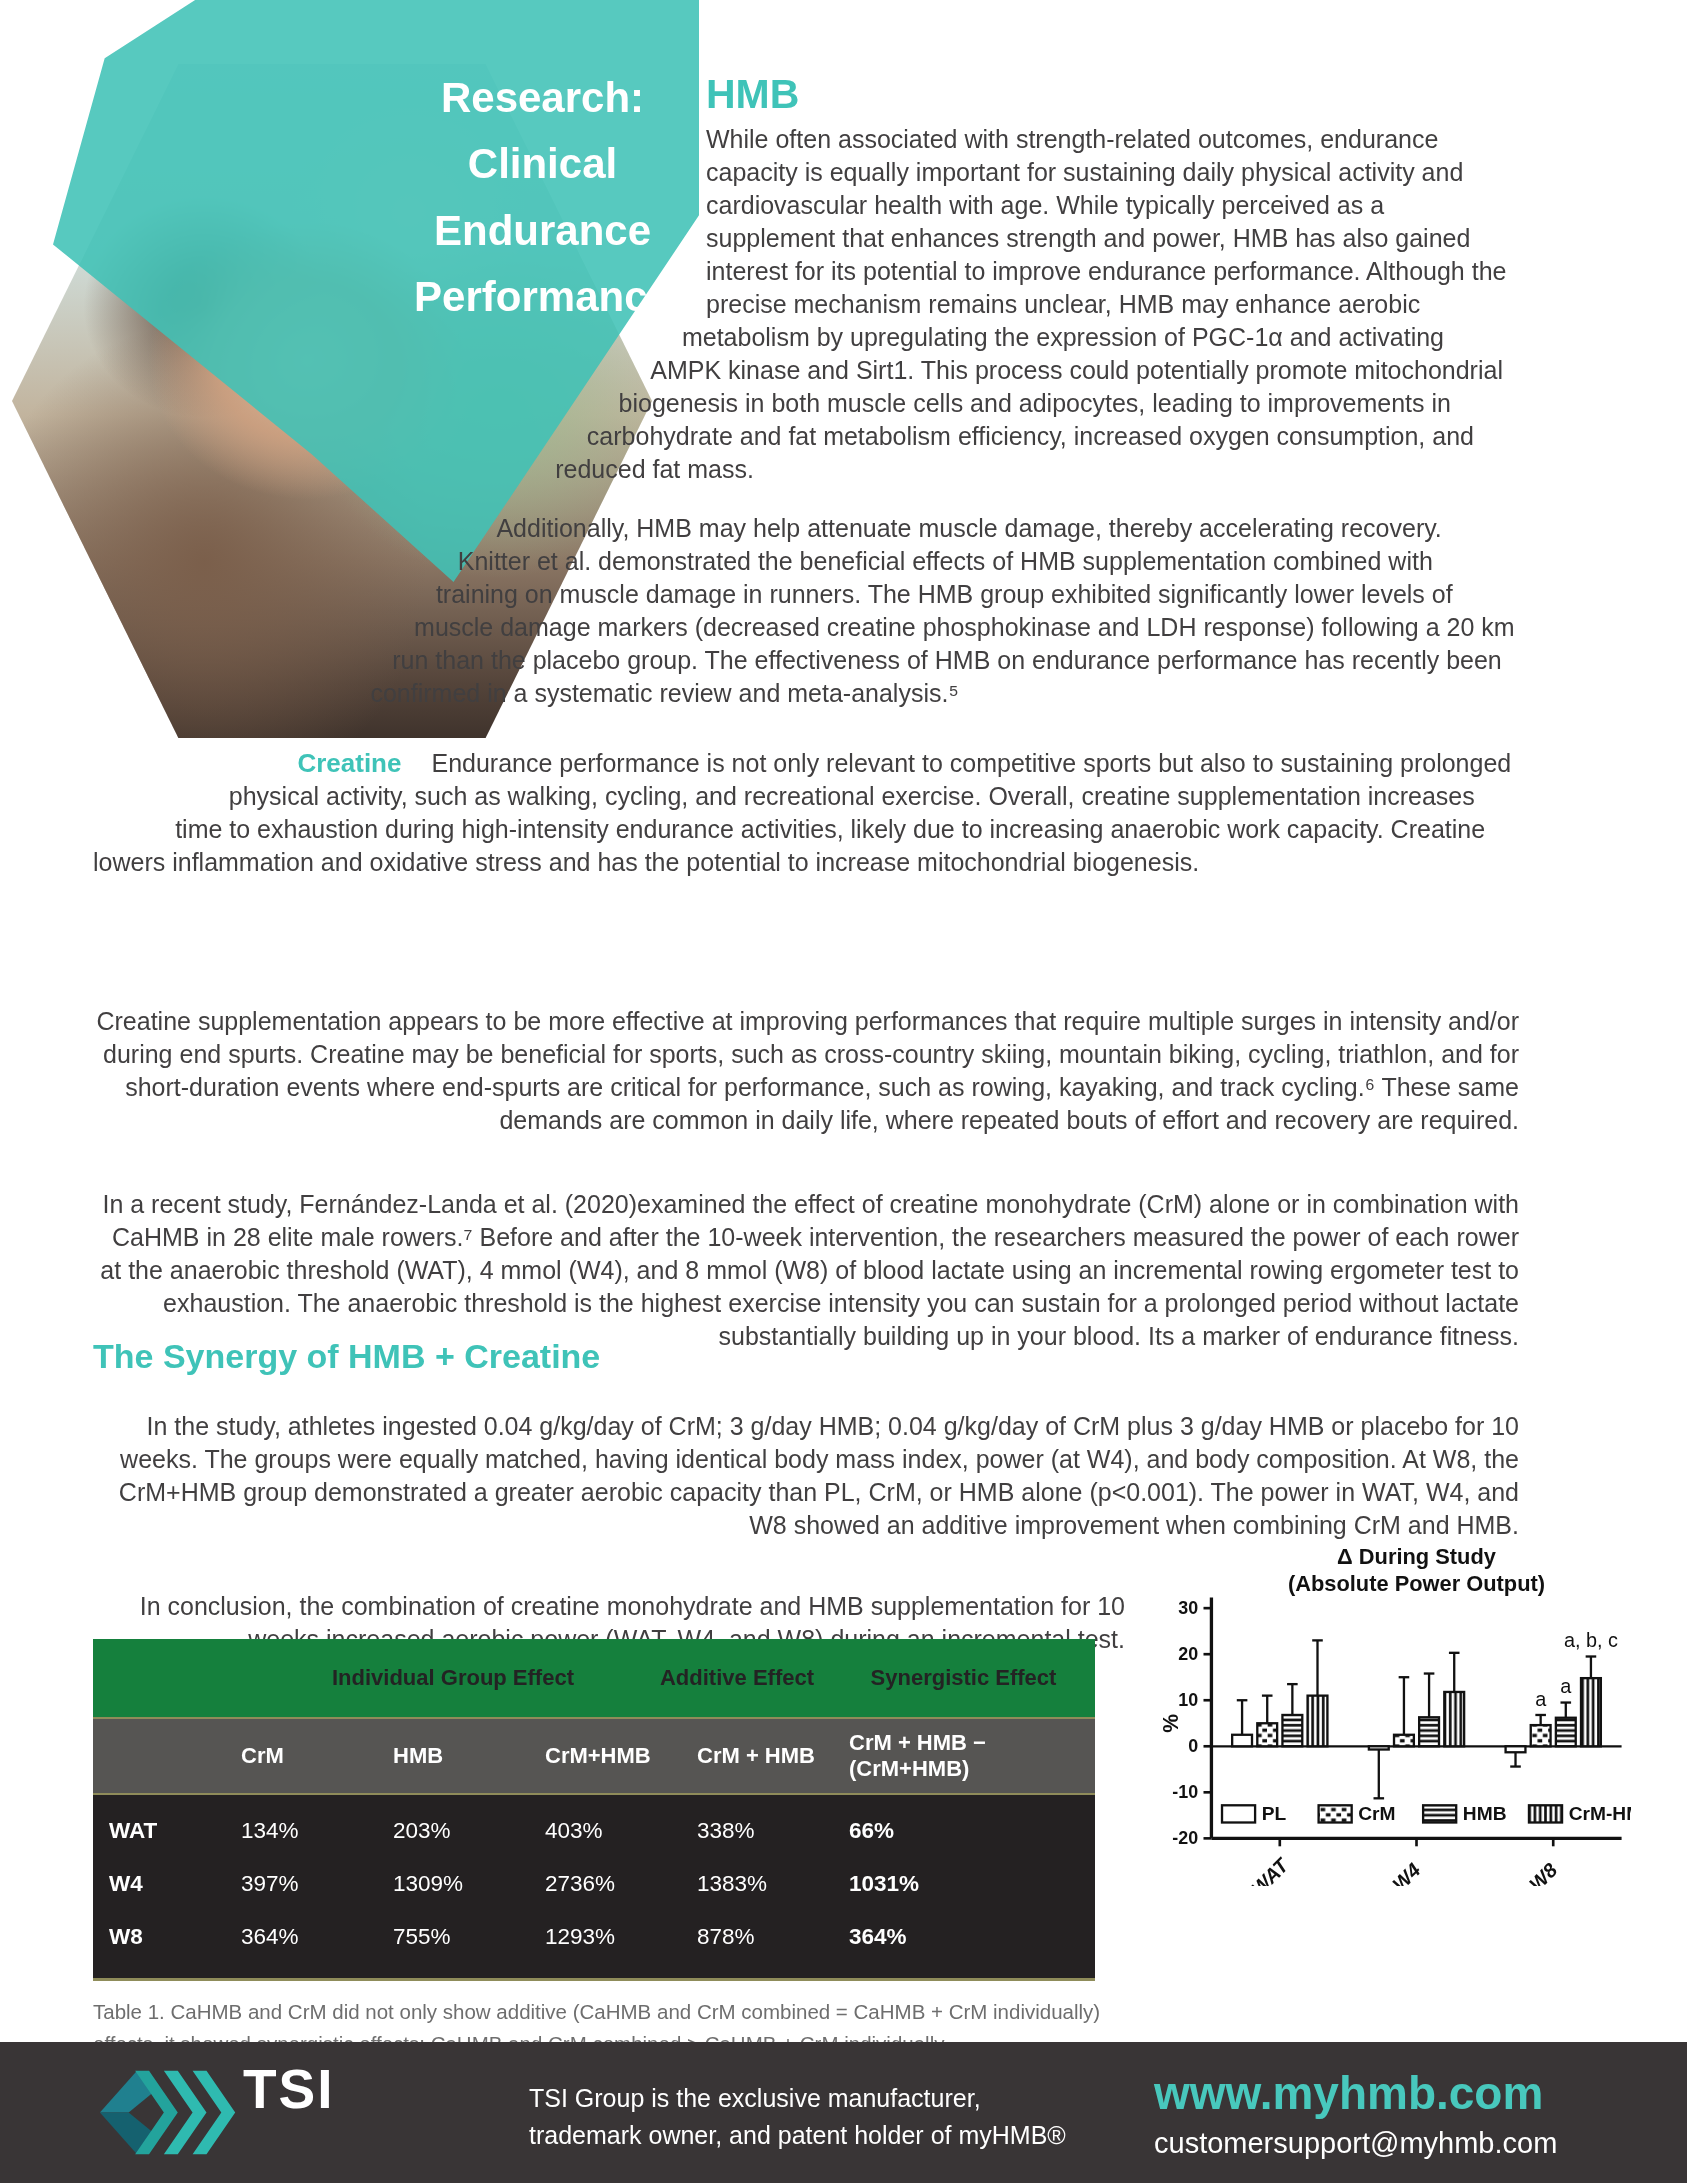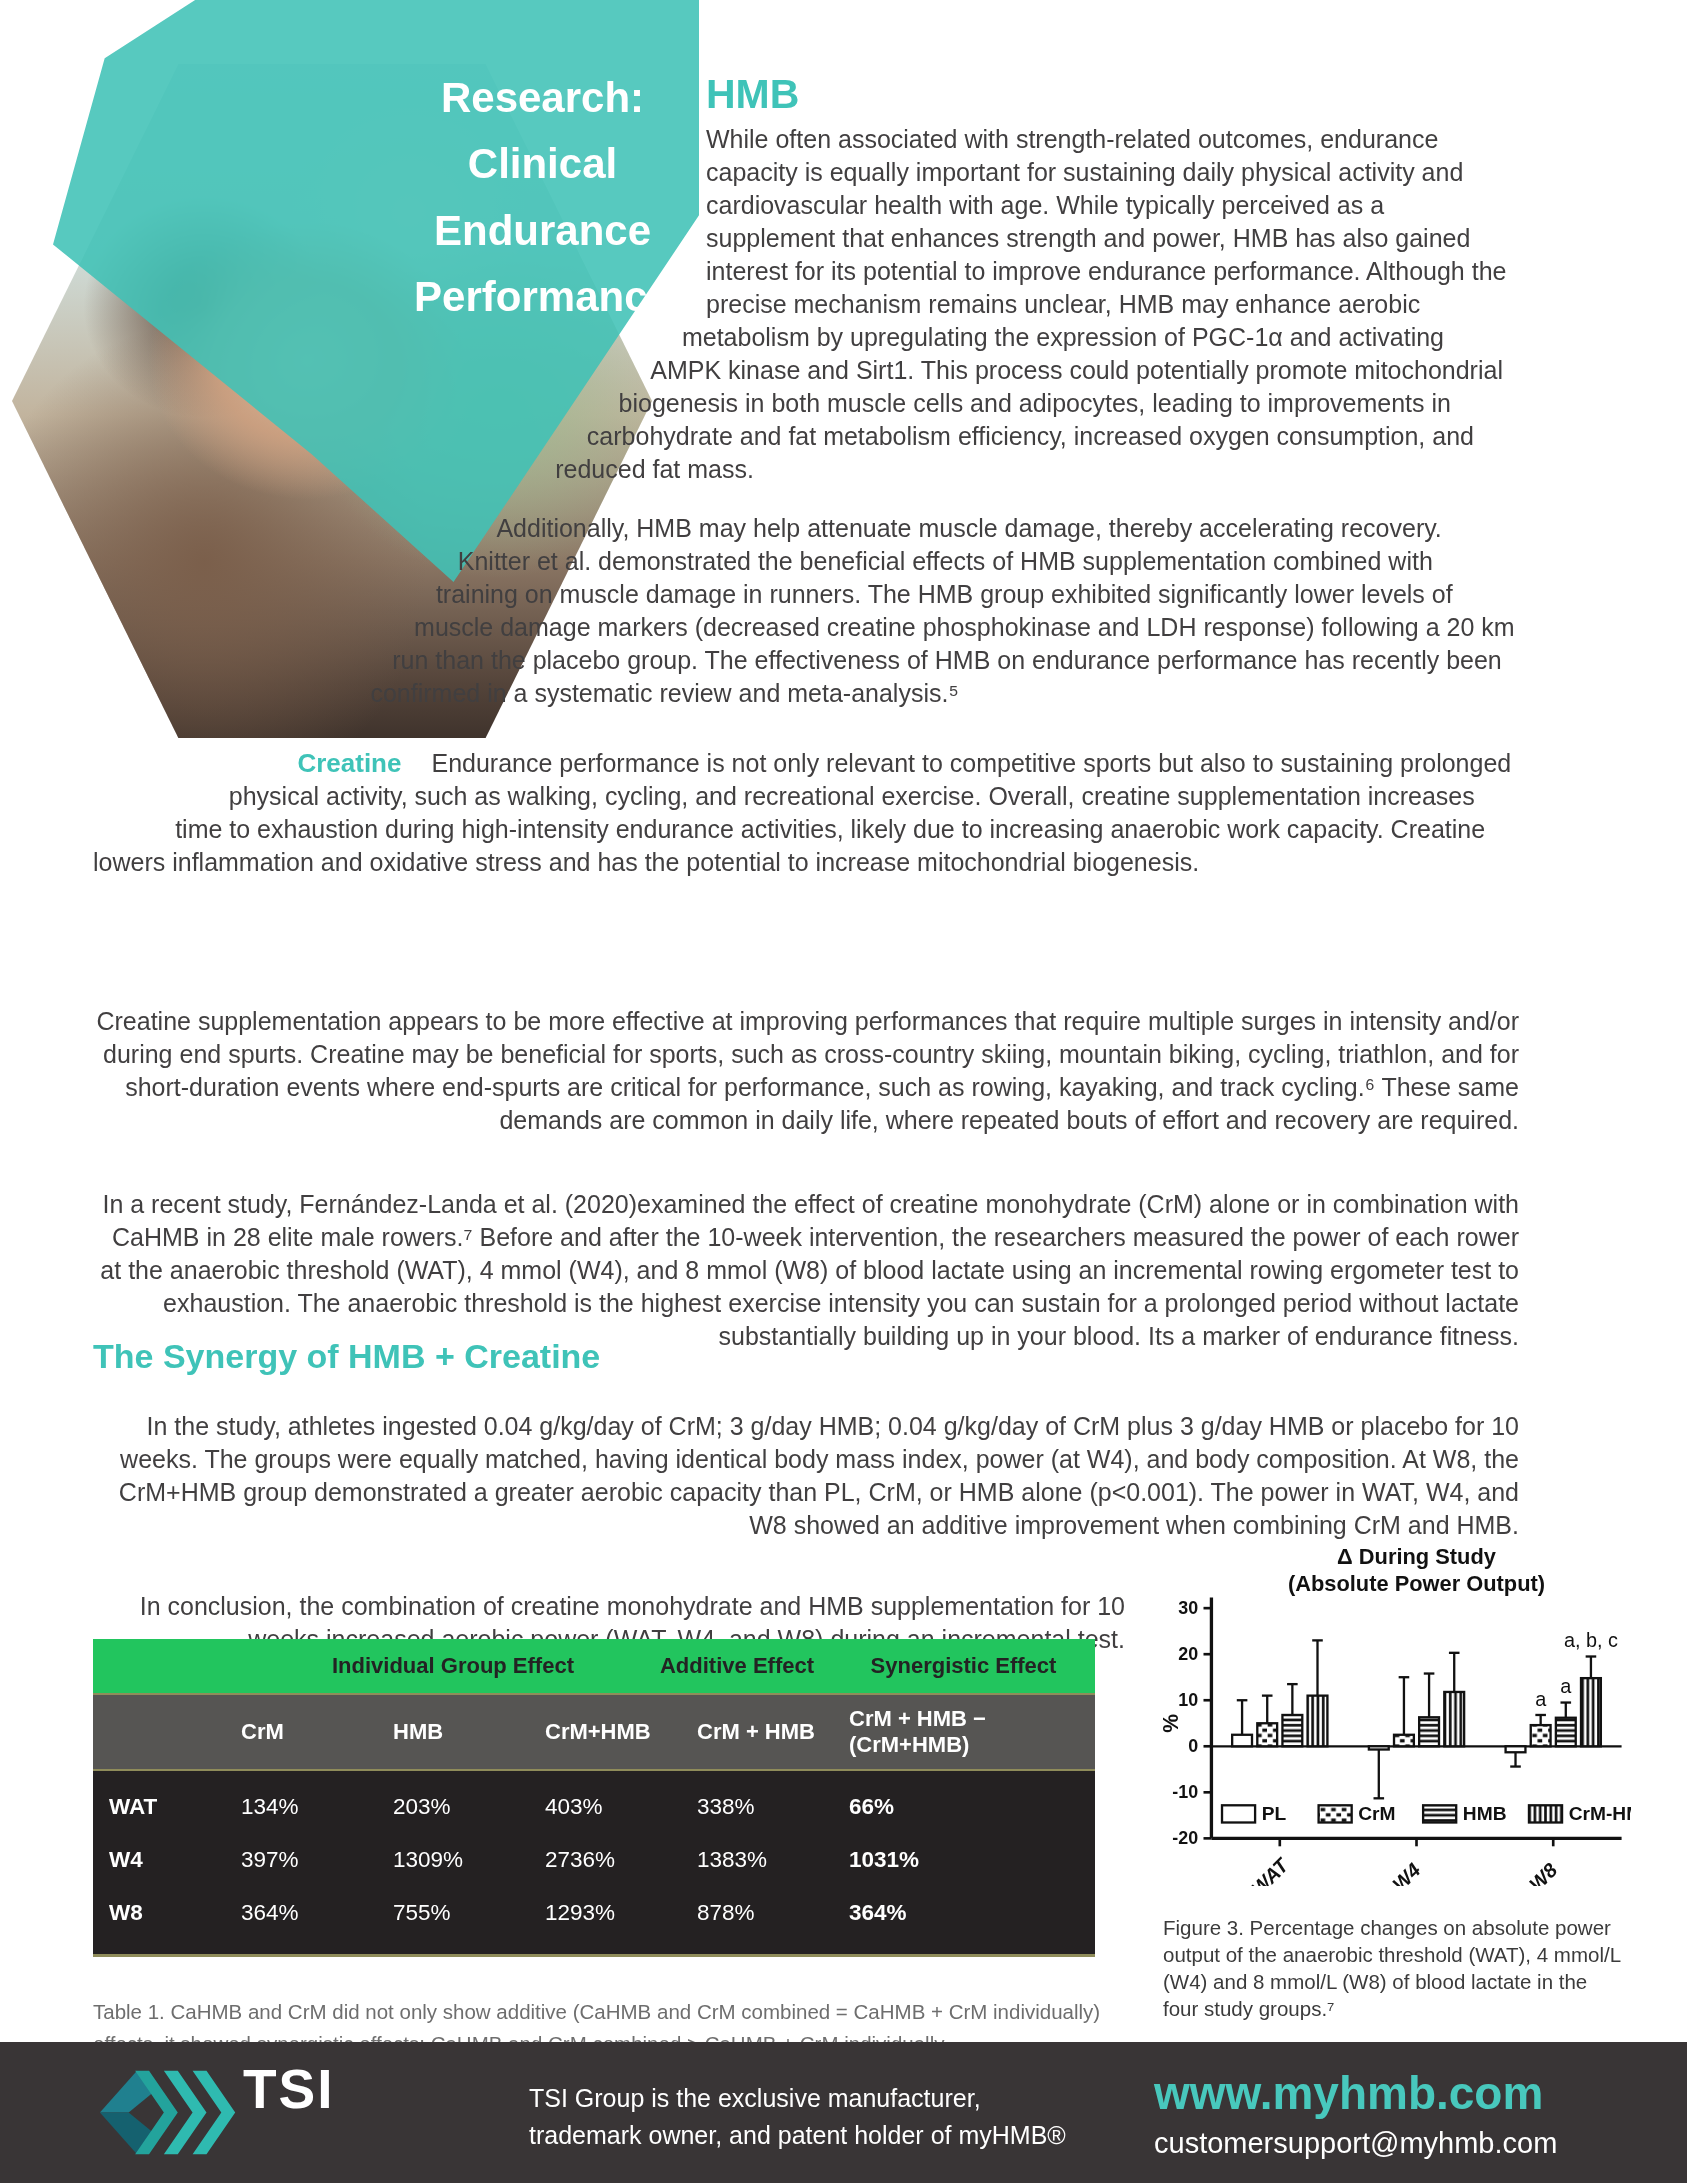--- a/index.html
+++ b/index.html
@@ -40,21 +40,21 @@
   .fixed-p{position:absolute;left:93px;width:1426px;font-size:25px;line-height:33px;color:#413f40;text-align:right;}
   .p4{top:980px;}
   .p5{top:1163px;}
   .syn-h{position:absolute;left:93px;top:1338px;font-size:34px;margin:0;line-height:1.1;}
   .p6{top:1385px;}
   .p7{top:1565px;width:1032px;}
 
   
   .tbl{position:absolute;left:93px;top:1639px;width:1002px;}
   .t-grid{display:grid;grid-template-columns:132px 152px 152px 152px 152px 261px;align-items:center;}
-  .t-head1{height:54px;background:#22c55e;color:#232323;font-weight:bold;font-size:22px;}
+  .t-head1{height:78px;background:#15803d;color:#232323;font-weight:bold;font-size:22px;}
   .t-head1 .ige{grid-column:2/5;text-align:center;}
   .t-head1 .add{grid-column:5;text-align:center;margin-left:-40px;}
   .t-head1 .syn{grid-column:6;text-align:center;}
   .t-head2{height:74px;background:#565553;color:#ffffff;font-weight:bold;font-size:22px;
     border-top:2.6px solid #8f8c5a;border-bottom:2.6px solid #8f8c5a;}
   .t-head2 span{padding-left:16px;}
   .t-head2 .two-line{white-space:pre-line;line-height:1.2;}
   .t-body{background:#242122;color:#ffffff;font-size:22.5px;border-bottom:3.3px solid #8f8c5a;padding:9.3px 0 14.6px 0;}
   .t-row{height:53px;}
   .t-row span{padding-left:16px;}
@@ -234,21 +234,20 @@
         <rect x="92" y="398" width="50" height="26" fill="#ffffff" stroke="#111" stroke-width="3.5"></rect>
         <text x="152" y="420" font-size="29" font-weight="bold" fill="#111">PL</text>
         <rect x="238" y="398" width="50" height="26" fill="url(#p-checker)" stroke="#111" stroke-width="3.5"></rect>
         <text x="298" y="420" font-size="29" font-weight="bold" fill="#111">CrM</text>
         <rect x="396" y="398" width="50" height="26" fill="url(#p-hstripe)" stroke="#111" stroke-width="3.5"></rect>
         <text x="456" y="420" font-size="29" font-weight="bold" fill="#111">HMB</text>
         <rect x="556" y="398" width="50" height="26" fill="url(#p-vstripe)" stroke="#111" stroke-width="3.5"></rect>
         <text x="616" y="420" font-size="29" font-weight="bold" fill="#111">CrM-HMB</text>
       </svg>
   </div>
-  <p class="fig-cap">Figure 3. Percentage changes on absolute power output of the anaerobic threshold (WAT), 4 mmol/L (W4) and 8 mmol/L (W8) of blood lactate in the four study groups.⁷</p>
 
   <div class="footer">
     <svg class="tsi-logo" viewBox="0 0 300 200">
       <polygon points="2,100 82,10 120,54 64,100" fill="#20808f"></polygon>
       <polygon points="2,100 64,100 120,146 82,190" fill="#15616f"></polygon>
       <polygon points="78,10 108,10 170,100 108,190 78,190 140,100" fill="#23a39c"></polygon>
       <polygon points="140,10 170,10 232,100 170,190 140,190 202,100" fill="#2fbab0"></polygon>
       <polygon points="202,10 232,10 294,100 232,190 202,190 264,100" fill="#2fbab0"></polygon>
     </svg>
     <div class="tsi-text">TSI</div>

